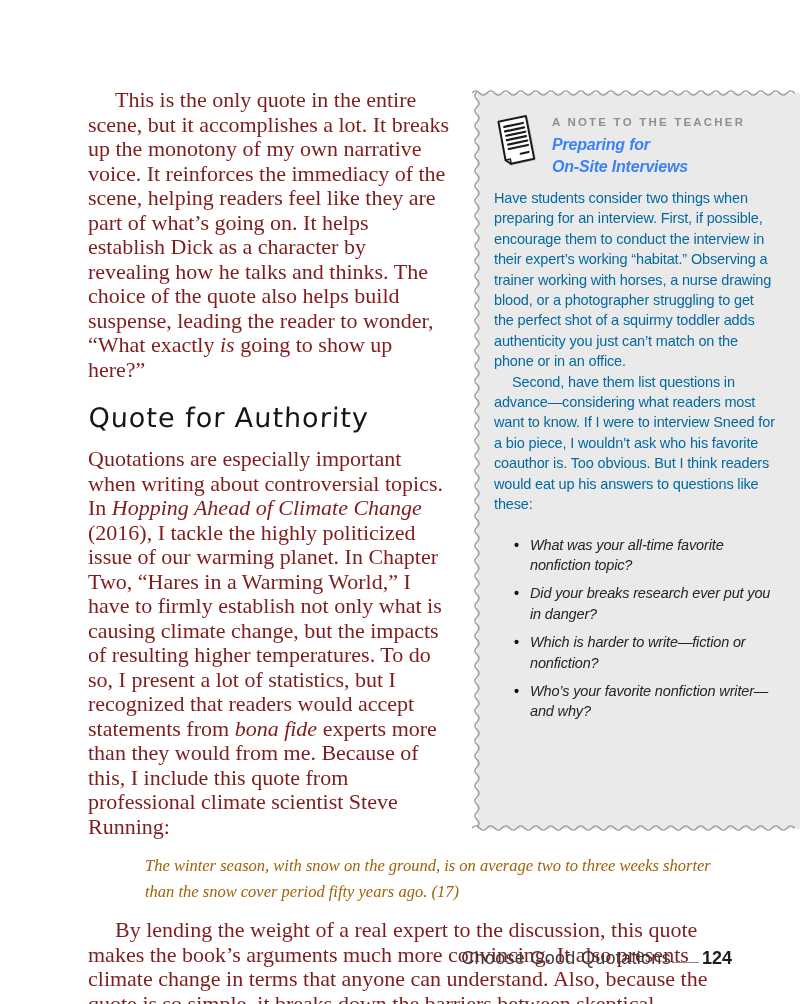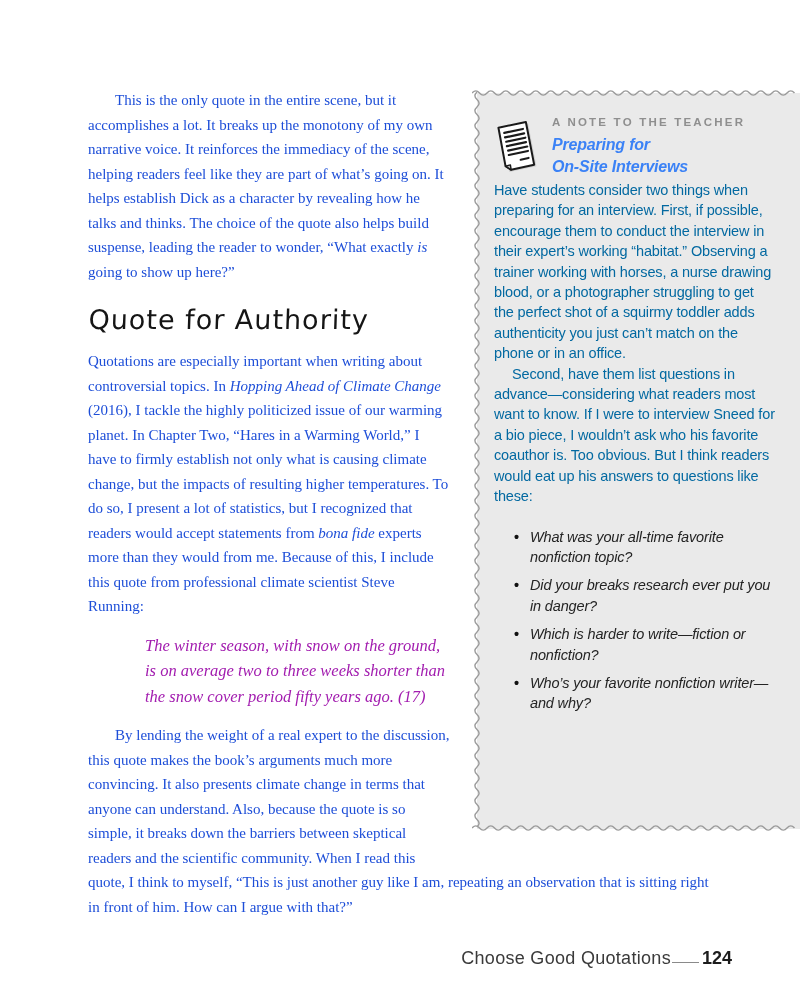--- a/index.html
+++ b/index.html
@@ -13,23 +13,23 @@
     font-family: "Liberation Serif", serif;
     color: #1c1c1c;
   }
   .content {
     width: 800px;
     padding: 88px 85px 0 88px;
   }
 
   
   .body-p {
-    font-size: 15px;
+    font-size: 22px;
     line-height: 24.5px;
-    color: #1d4ed8;
+    color: #7f1d1d;
     margin-bottom: 9px;
     text-align: left;
   }
   .body-p.indent { text-indent: 27px; }
 
   .section-heading {
     font-family: "DejaVu Sans", sans-serif;
     font-weight: normal;
     font-size: 27px;
     letter-spacing: 1px;
@@ -37,21 +37,21 @@
     margin: 20px 0 14px 0;
     transform: skewX(-2deg);
     transform-origin: left bottom;
   }
 
   blockquote.quote {
     font-style: italic;
     font-size: 16.5px;
     line-height: 25.5px;
     margin: 14px 0 14px 57px;
-    color: #a21caf;
+    color: #a16207;
   }
 
   
   .sidebar {
     float: right;
     width: 328px;
     height: 745px;
     margin: 0 -85px 16px 22px;
     position: relative;
   }
@@ -62,22 +62,22 @@
     height: 100%;
   }
   .sidebar-inner {
     position: relative;
     padding: 20px 24px 0 22px;
     font-family: "Liberation Sans", sans-serif;
     color: #2e2e2e;
   }
   .sidebar-header {
     display: flex;
-    align-items: flex-end;
-    margin-bottom: 2px;
+    align-items: center;
+    margin-bottom: 10px;
   }
   .note-icon { width: 48px; height: 58px; flex: 0 0 auto; margin-right: 10px; }
   .sidebar-kicker {
     font-size: 11.5px;
     font-weight: bold;
     letter-spacing: 2.2px;
     color: #8f8f8f;
     margin: 8px 0 6px 0;
     white-space: nowrap;
   }

